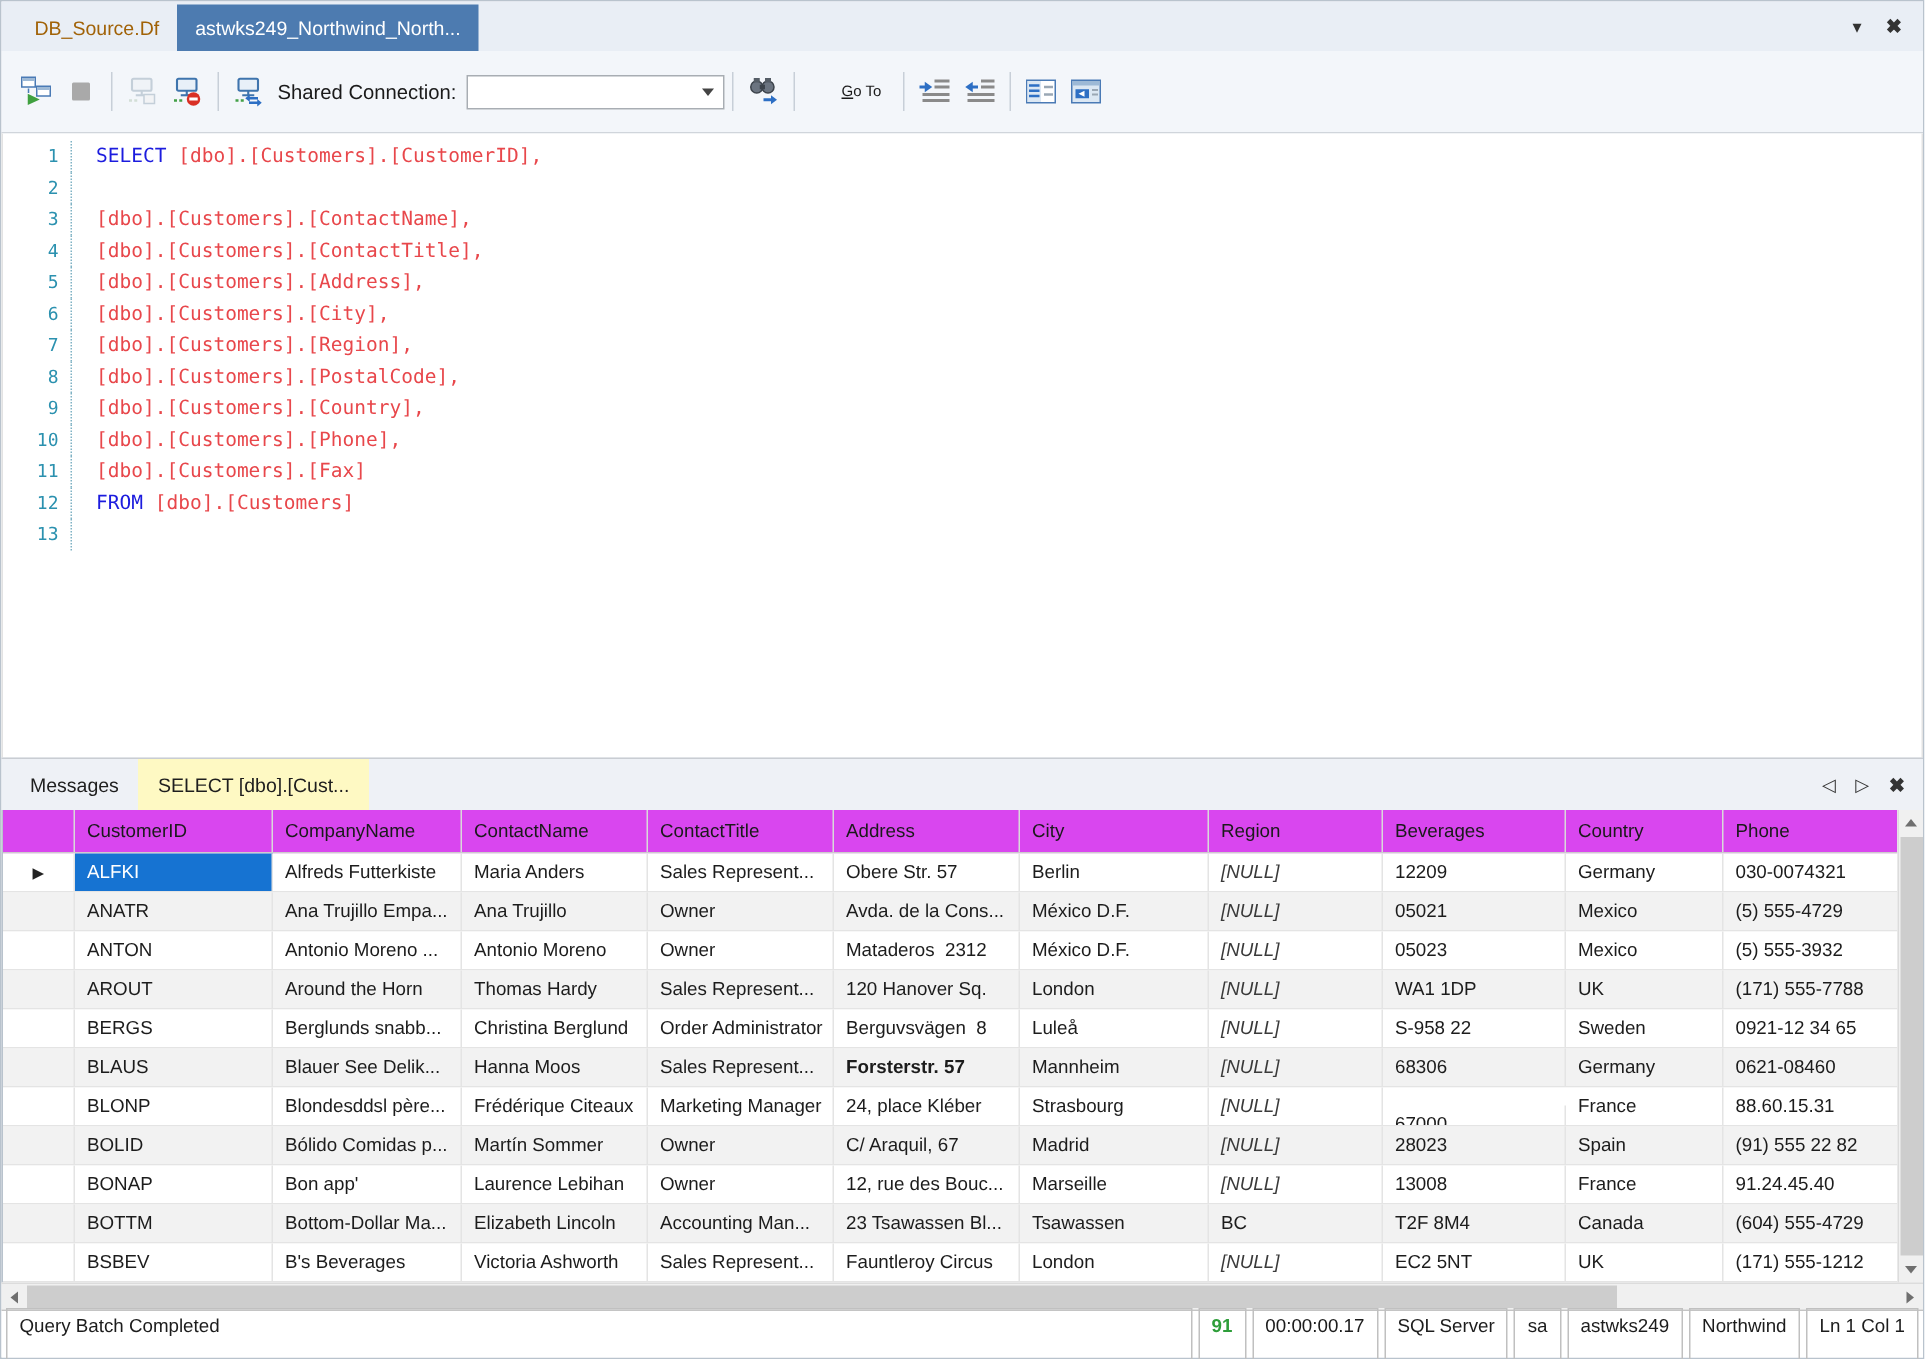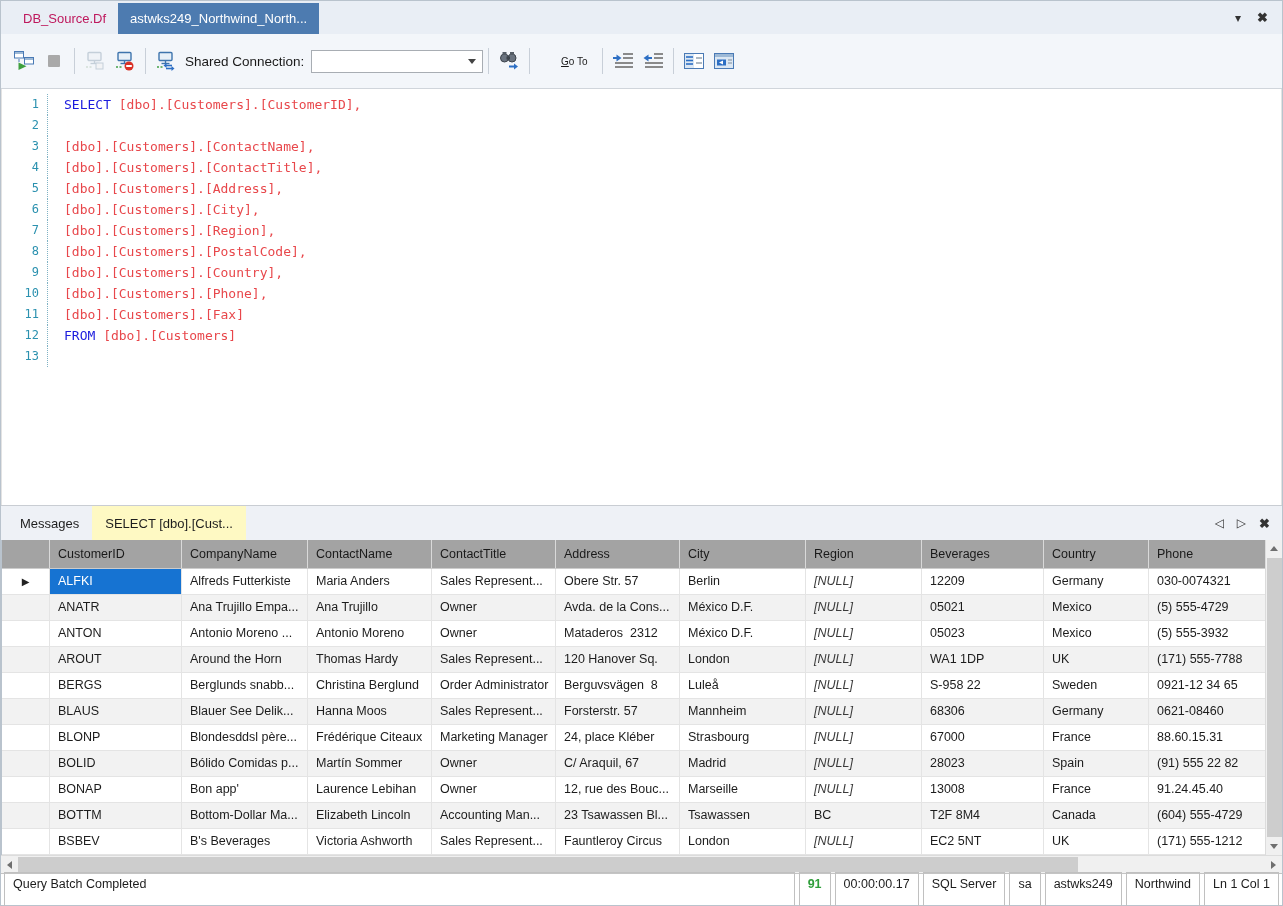--- a/index.html
+++ b/index.html
@@ -2,21 +2,21 @@
 <html style="--kw-color: #1C1CDE; --ident-color: #E8474B; --ln-color: #2B91AF; --sel-color: #1673D2; --count-color: #2E9E3A;"><head>
 <meta charset="utf-8">
 <style>
   * { box-sizing: border-box; margin: 0; padding: 0; }
   html,body { width:1283px; height:906px; }
   body { font-family:"Liberation Sans",sans-serif; background:#fff; overflow:hidden; }
   .app { width:1283px; height:906px; display:flex; flex-direction:column; border:1px solid #b9c3cd; background:#fff; }
 
   
   .doctabs { height:33px; background:#e9eef5; display:flex; align-items:flex-end; padding-left:10px; flex:none; }
-  .doctab { height:30px; line-height:30px; padding:0 12px; font-size:13px; color:#be185d; white-space:pre; cursor:default; }
+  .doctab { height:30px; line-height:30px; padding:0 12px; font-size:13px; color:#a16207; white-space:pre; cursor:default; }
   .doctab.active { background:#4d7bb0; color:#fff; height:31px; line-height:31px; }
   .doctab-controls { margin-left:auto; align-self:center; display:flex; align-items:center; gap:16px; padding-right:14px; color:#333; }
   .glyph-btn { font-size:12px; color:#333; line-height:1; cursor:default; }
   .glyph-x { font-size:13px; font-weight:bold; }
 
   
   .toolbar { height:55px; background:#f3f6fa; border-bottom:1px solid #d0d5db; display:flex; align-items:center; padding:0 8px; flex:none; }
   .tbtn { width:30px; height:30px; display:flex; align-items:center; justify-content:center; flex:none; }
   .tsep { width:1px; height:26px; background:#c8cfd8; margin:0 5px; flex:none; }
   .shared-label { font-size:13.5px; color:#1a1a1a; margin:0 7px 0 4px; white-space:pre; }
@@ -36,21 +36,21 @@
 
   
   .restabs { height:35px; background:#eef1f6; border-top:1px solid #c9cdd3; display:flex; align-items:stretch; padding-left:6px; flex:none; }
   .restab { padding:0 13px; font-size:13px; color:#1e1e1e; display:flex; align-items:center; white-space:pre; cursor:default; }
   .restab.active { background:#fef9c3; }
   .restab-controls { margin-left:auto; display:flex; align-items:center; gap:13px; padding-right:12px; color:#222; }
 
   
   .results-grid { flex:none; display:flex; border-left:1px solid #b9c3cd; }
   .grid-main { flex:1; overflow:hidden; }
-  .grid-header { height:29px; display:flex; background:#a3a3a3; border-bottom:1px solid #cccccc; }
+  .grid-header { height:29px; display:flex; background:#d946ef; border-bottom:1px solid #cccccc; }
   .gh-sel { width:48px; flex:none; border-right:1px solid #d9d9d9; }
   .gh-cell { flex:none; padding:0 8px; line-height:28px; font-size:12.5px; color:#1a1a1a; border-right:1px solid #d9d9d9; white-space:pre; overflow:hidden; }
   .g-row { display:flex; height:26px; background:#fff; border-bottom:1px solid #e4e4e4; }
   .g-row.alt { background:#f2f2f2; }
   .g-sel { width:48px; flex:none; border-right:1px solid #e4e4e4; display:flex; align-items:center; justify-content:center; font-size:10px; color:#222; }
   .g-cell { flex:none; padding:0 8px; line-height:25px; font-size:12.5px; color:#1c1c1c; border-right:1px solid #e4e4e4; white-space:pre; overflow:hidden; }
   .g-cell.null { font-style:italic; color:#3a3a3a; }
   .g-cell.selected { background:var(--sel-color,#1673D2); color:#fff; }
 
   
@@ -371,37 +371,37 @@
             <div class="g-cell" style="width: 122px;">S-958 22</div>
             <div class="g-cell" style="width: 105px;">Sweden</div>
             <div class="g-cell" style="width: 119px;">0921-12 34 65</div>
           </div>
           <div class="g-row alt">
             <div class="g-sel"></div>
             <div class="g-cell" style="width: 132px;">BLAUS</div>
             <div class="g-cell" style="width: 126px;">Blauer See Delik...</div>
             <div class="g-cell" style="width: 124px;">Hanna Moos</div>
             <div class="g-cell" style="width: 124px;">Sales Represent...</div>
-            <div class="g-cell" style="width: 124px;">Forsterstr. 57</div>
+            <div class="g-cell" style="width: 124px; font-weight: bold;">Forsterstr. 57</div>
             <div class="g-cell" style="width: 126px;">Mannheim</div>
             <div class="g-cell null" style="width: 116px;">[NULL]</div>
             <div class="g-cell" style="width: 122px;">68306</div>
             <div class="g-cell" style="width: 105px;">Germany</div>
             <div class="g-cell" style="width: 119px;">0621-08460</div>
           </div>
           <div class="g-row">
             <div class="g-sel"></div>
             <div class="g-cell" style="width: 132px;">BLONP</div>
             <div class="g-cell" style="width: 126px;">Blondesddsl père...</div>
             <div class="g-cell" style="width: 124px;">Frédérique Citeaux</div>
             <div class="g-cell" style="width: 124px;">Marketing Manager</div>
             <div class="g-cell" style="width: 124px;">24, place Kléber</div>
             <div class="g-cell" style="width: 126px;">Strasbourg</div>
             <div class="g-cell null" style="width: 116px;">[NULL]</div>
-            <div class="g-cell" style="width: 122px;">67000</div>
+            <div class="g-cell" style="width: 122px; margin-top: 12px;">67000</div>
             <div class="g-cell" style="width: 105px;">France</div>
             <div class="g-cell" style="width: 119px;">88.60.15.31</div>
           </div>
           <div class="g-row alt">
             <div class="g-sel"></div>
             <div class="g-cell" style="width: 132px;">BOLID</div>
             <div class="g-cell" style="width: 126px;">Bólido Comidas p...</div>
             <div class="g-cell" style="width: 124px;">Martín Sommer</div>
             <div class="g-cell" style="width: 124px;">Owner</div>
             <div class="g-cell" style="width: 124px;">C/ Araquil, 67</div>

